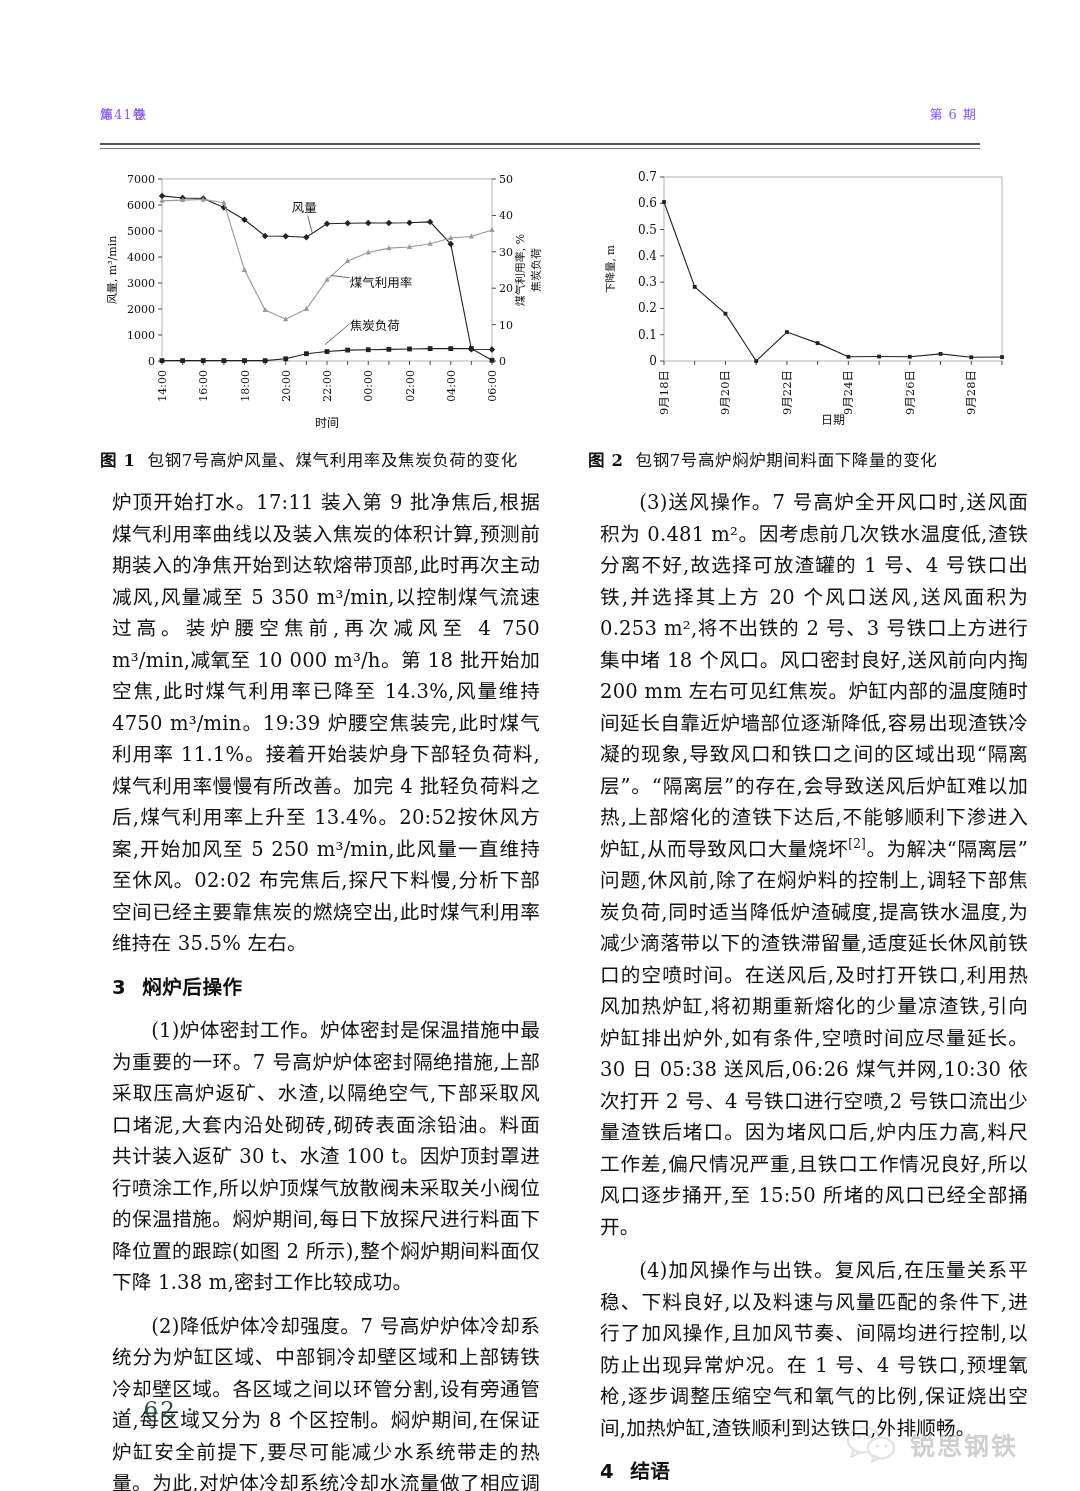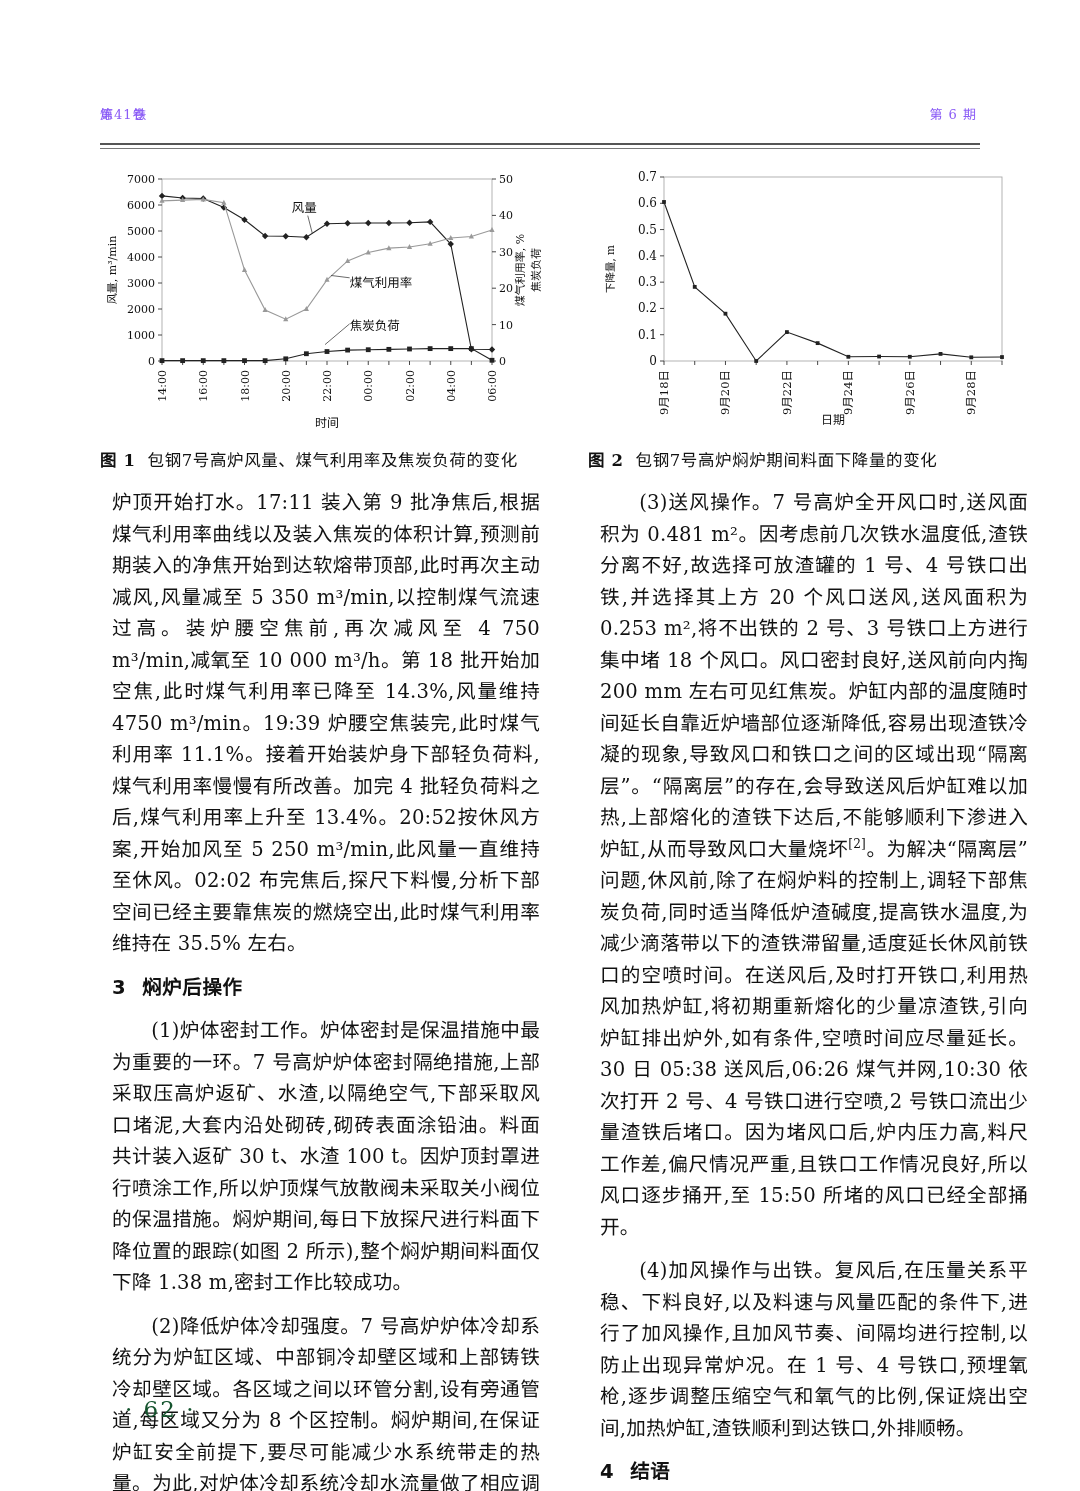--- a/index.html
+++ b/index.html
@@ -290,14 +290,27 @@
       <p class="h-sec">
         <span class="sn">4</span><span>结语</span>
       </p>
 
       <p class="indent">包钢 7 号高炉 14 d 的焖炉操作,通过加强焖炉</p>
     </div>
   </div>
 
   <div class="pagenum">· 62 ·</div>
 
+  <div class="watermark">
+    <svg width="56" height="40" viewBox="0 0 56 40">
+      <ellipse cx="20" cy="16" rx="16" ry="12.5" fill="none" stroke="#bdbdbd" stroke-width="2.2"></ellipse>
+      <path d="M10 26 L7 33 L15 29 Z" fill="none" stroke="#bdbdbd" stroke-width="2.2" stroke-linejoin="round"></path>
+      <circle cx="15" cy="13" r="1.9" fill="#bdbdbd"></circle>
+      <circle cx="25" cy="13" r="1.9" fill="#bdbdbd"></circle>
+      <ellipse cx="37" cy="24" rx="13" ry="10.5" fill="#ffffff" stroke="#bdbdbd" stroke-width="2.2"></ellipse>
+      <path d="M30 32 L28 38 L35 34 Z" fill="#ffffff" stroke="#bdbdbd" stroke-width="2.2" stroke-linejoin="round"></path>
+      <circle cx="33" cy="22" r="1.6" fill="#bdbdbd"></circle>
+      <circle cx="42" cy="22" r="1.6" fill="#bdbdbd"></circle>
+    </svg>
+    <span class="wm-text">锐思钢铁</span>
+  </div>
 
 </div>
 
 </body></html>

